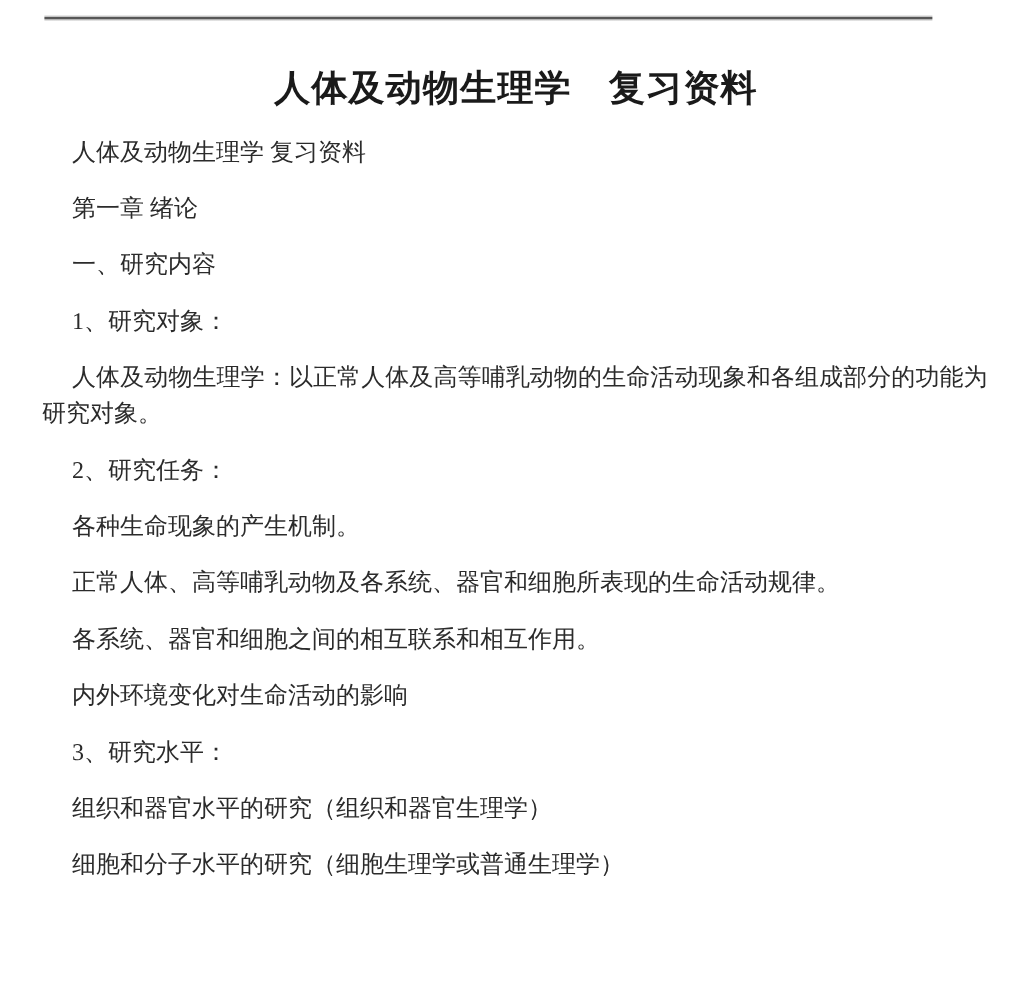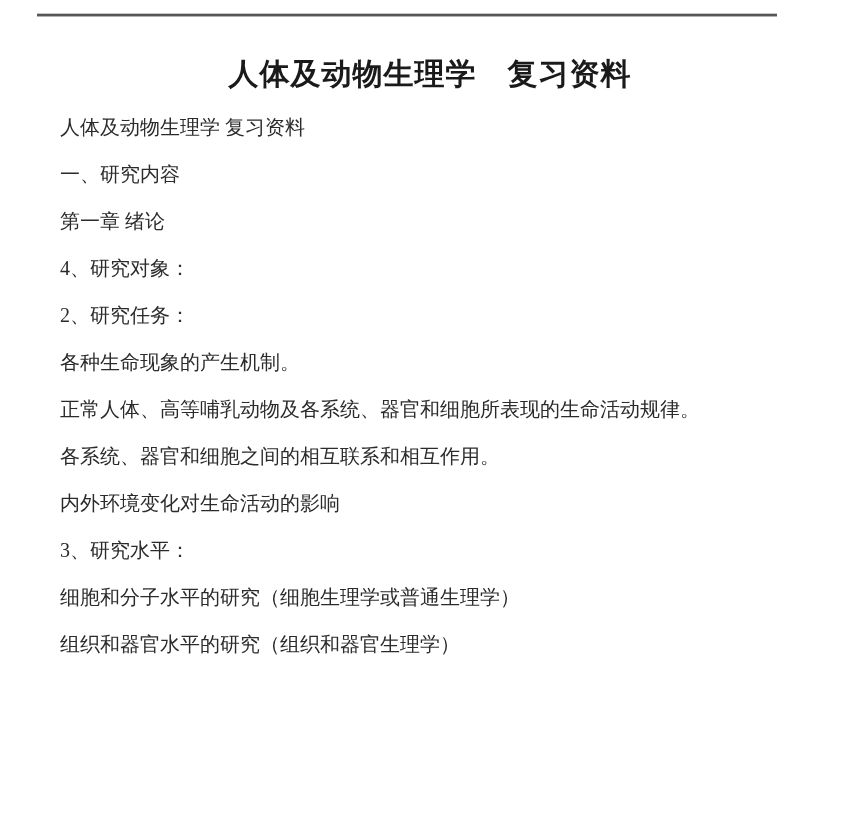--- a/index.html
+++ b/index.html
@@ -60,26 +60,27 @@
 <body>
 
 <div class="page">
 
   <div class="header-rule"></div>
 
   <h1 class="doc-title">人体及动物生理学　复习资料</h1>
 
   <div class="doc-body">
     <p>人体及动物生理学 复习资料</p>
+    <p>第一章 绪论</p>
     <p>一、研究内容</p>
-    <p>第一章 绪论</p>
-    <p>4、研究对象：</p>
+    <p>1、研究对象：</p>
+    <p>人体及动物生理学：以正常人体及高等哺乳动物的生命活动现象和各组成部分的功能为研究对象。</p>
     <p>2、研究任务：</p>
     <p>各种生命现象的产生机制。</p>
     <p>正常人体、高等哺乳动物及各系统、器官和细胞所表现的生命活动规律。</p>
     <p>各系统、器官和细胞之间的相互联系和相互作用。</p>
     <p>内外环境变化对生命活动的影响</p>
     <p>3、研究水平：</p>
+    <p>组织和器官水平的研究（组织和器官生理学）</p>
     <p>细胞和分子水平的研究（细胞生理学或普通生理学）</p>
-    <p>组织和器官水平的研究（组织和器官生理学）</p>
   </div>
 
 </div>
 
 </body></html>

